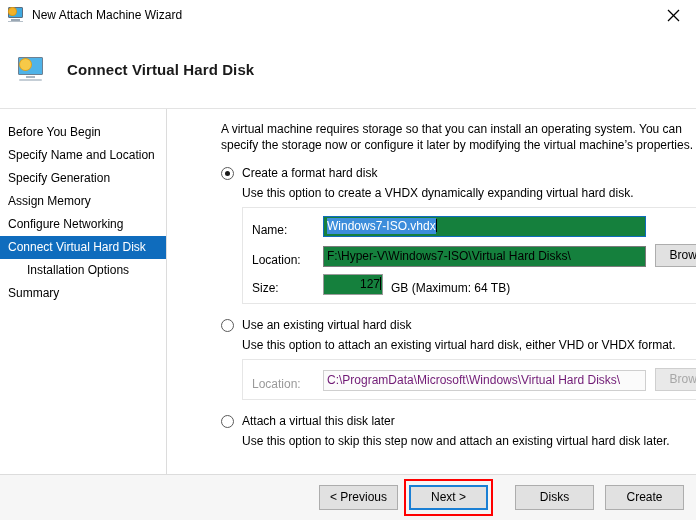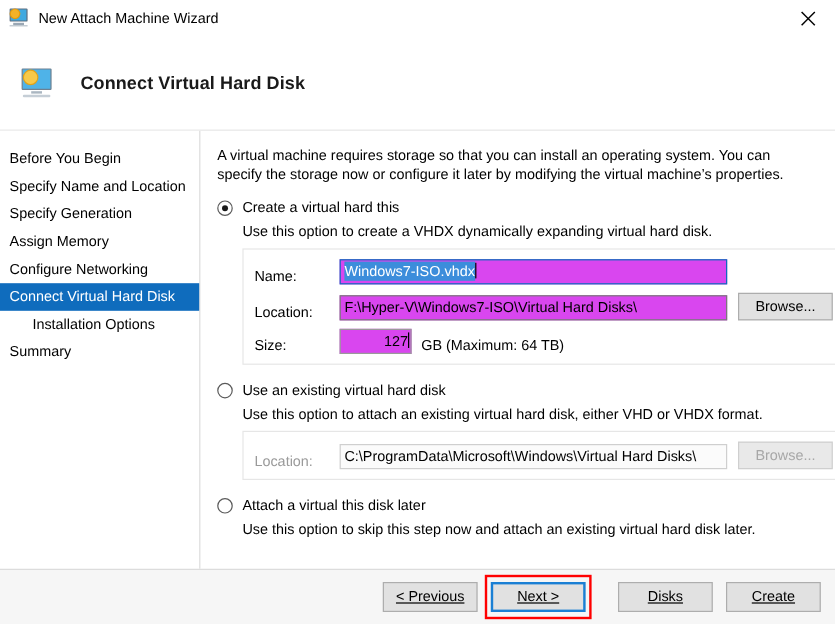--- a/index.html
+++ b/index.html
@@ -139,20 +139,21 @@
     color: #1a1a1a;
     letter-spacing: 0.1px;
   }
 
   
   .body-area {
     position: relative;
     height: 365px;
     display: flex;
     background: #ffffff;
+    gap: 40px;
   }
   .sidebar {
     width: 167px;
     flex: 0 0 167px;
     border-right: 1px solid #dcdcdc;
     padding-top: 12px;
     box-sizing: border-box;
     background: #ffffff;
   }
   .nav-item {
@@ -247,21 +248,21 @@
     flex: 0 0 71px;
     font-size: 12px;
     color: #000000;
   }
   .field-label.dim { color: #9a9a9a; }
 
   .text-input {
     height: 21px;
     box-sizing: border-box;
     border: 1px solid #7a7a7a;
-    background: #d946ef;
+    background: #15803d;
     font-family: "Liberation Sans", sans-serif;
     font-size: 12px;
     line-height: 19px;
     padding: 0 3px;
     color: #000000;
     white-space: nowrap;
     overflow: hidden;
     cursor: text;
   }
   .text-input.focused {
@@ -310,37 +311,36 @@
   }
   .browse-btn.disabled {
     color: #a7a7a7;
     background: #e9e9e9;
     border-color: #cfcfcf;
   }
 
   
   .field-group.disabled .text-input {
     border: 1px solid #cfcfcf;
-    color: #000000;
+    color: #701a75;
     background: #fbfbfb;
   }
   .spacer-14 { height: 14px; }
 
   
   .footer {
     position: relative;
     height: 46px;
     background: #f6f6f6;
     border-top: 1px solid #dcdcdc;
     display: flex;
     align-items: center;
     justify-content: flex-end;
     padding-right: 12px;
     box-sizing: border-box;
-    text-decoration: underline;
   }
   .btn {
     width: 79px;
     height: 25px;
     border: 1px solid #adadad;
     background: #e1e1e1;
     font-family: "Liberation Sans", sans-serif;
     font-size: 12px;
     color: #000000;
     line-height: 23px;
@@ -422,21 +422,21 @@
       <div class="nav-item sub">Installation Options</div>
       <div class="nav-item">Summary</div>
     </div>
 
     <div class="content">
 
       <div class="intro">A virtual machine requires storage so that you can install an operating system. You can specify the storage now or configure it later by modifying the virtual machine’s properties.</div>
 
       <div class="radio-row">
         <div class="radio checked"></div>
-        <div class="radio-label">Create a virtual hard this</div>
+        <div class="radio-label">Create a format hard disk</div>
       </div>
       <div class="radio-desc">Use this option to create a VHDX dynamically expanding virtual hard disk.</div>
 
       <div class="field-group">
 
         <div class="field-row">
           <div class="field-label">Name:</div>
           <div class="text-input input-name focused"><span class="sel-text">Windows7-ISO.vhdx</span><span class="caret"></span></div>
         </div>
 

